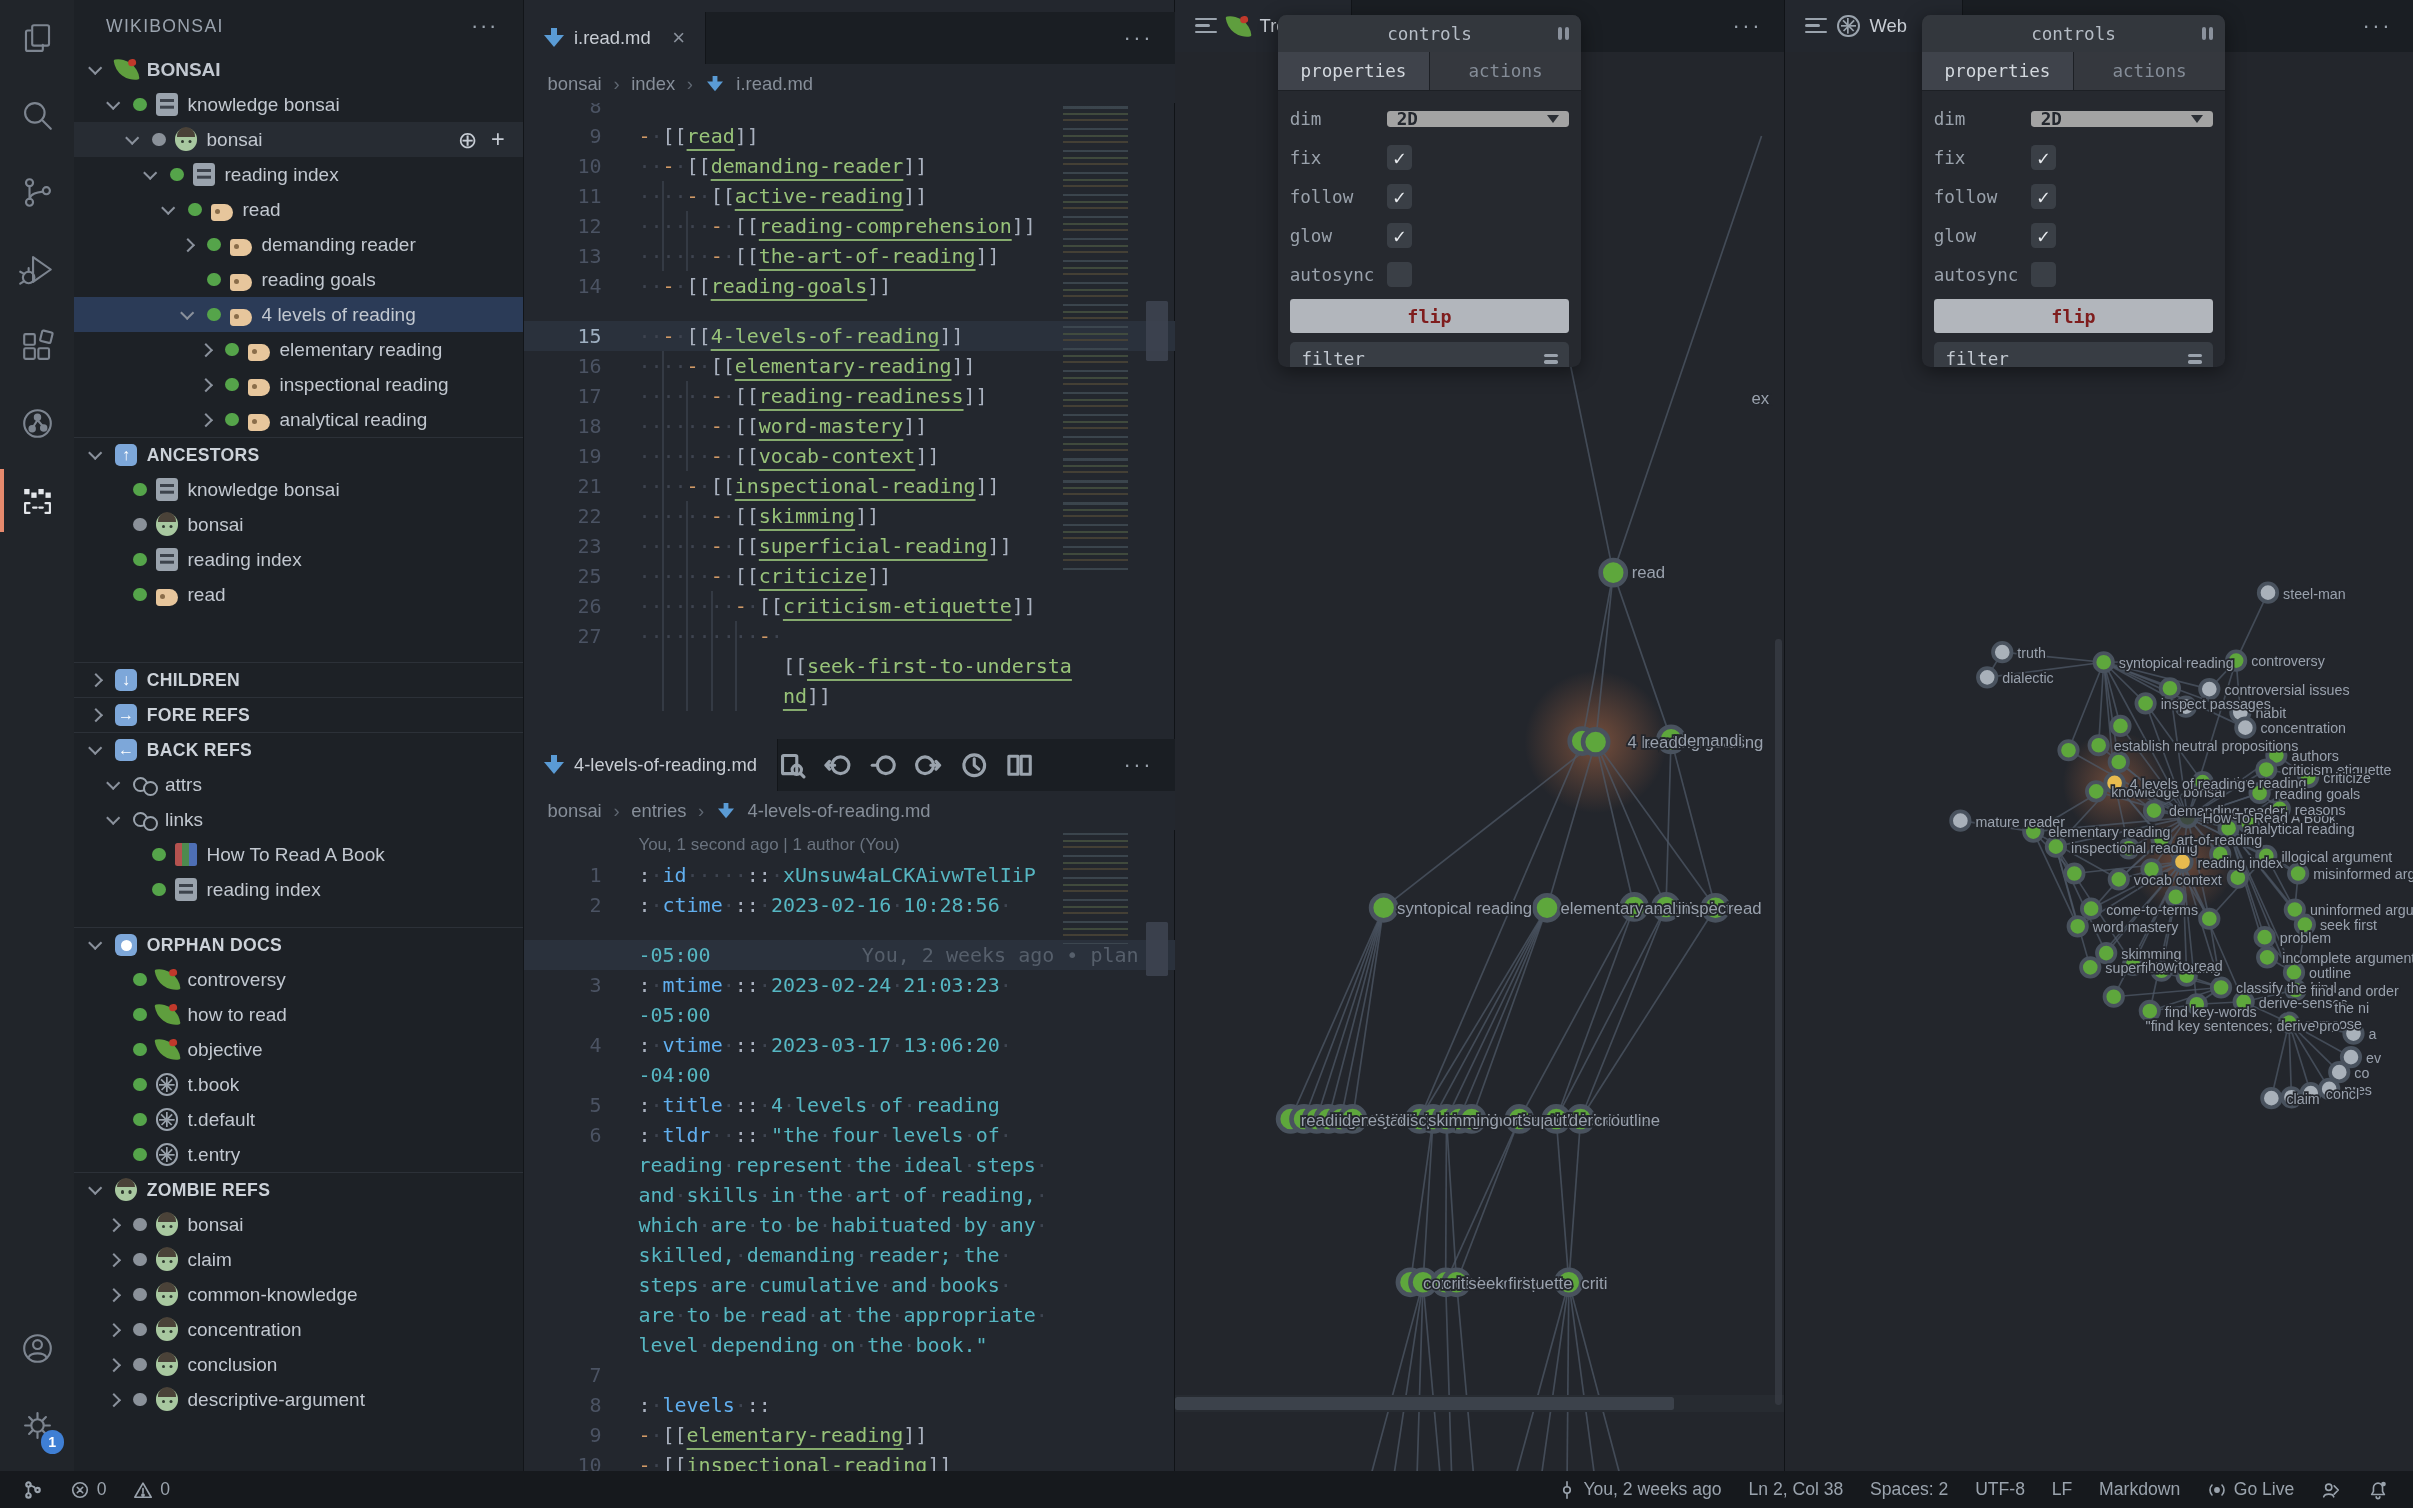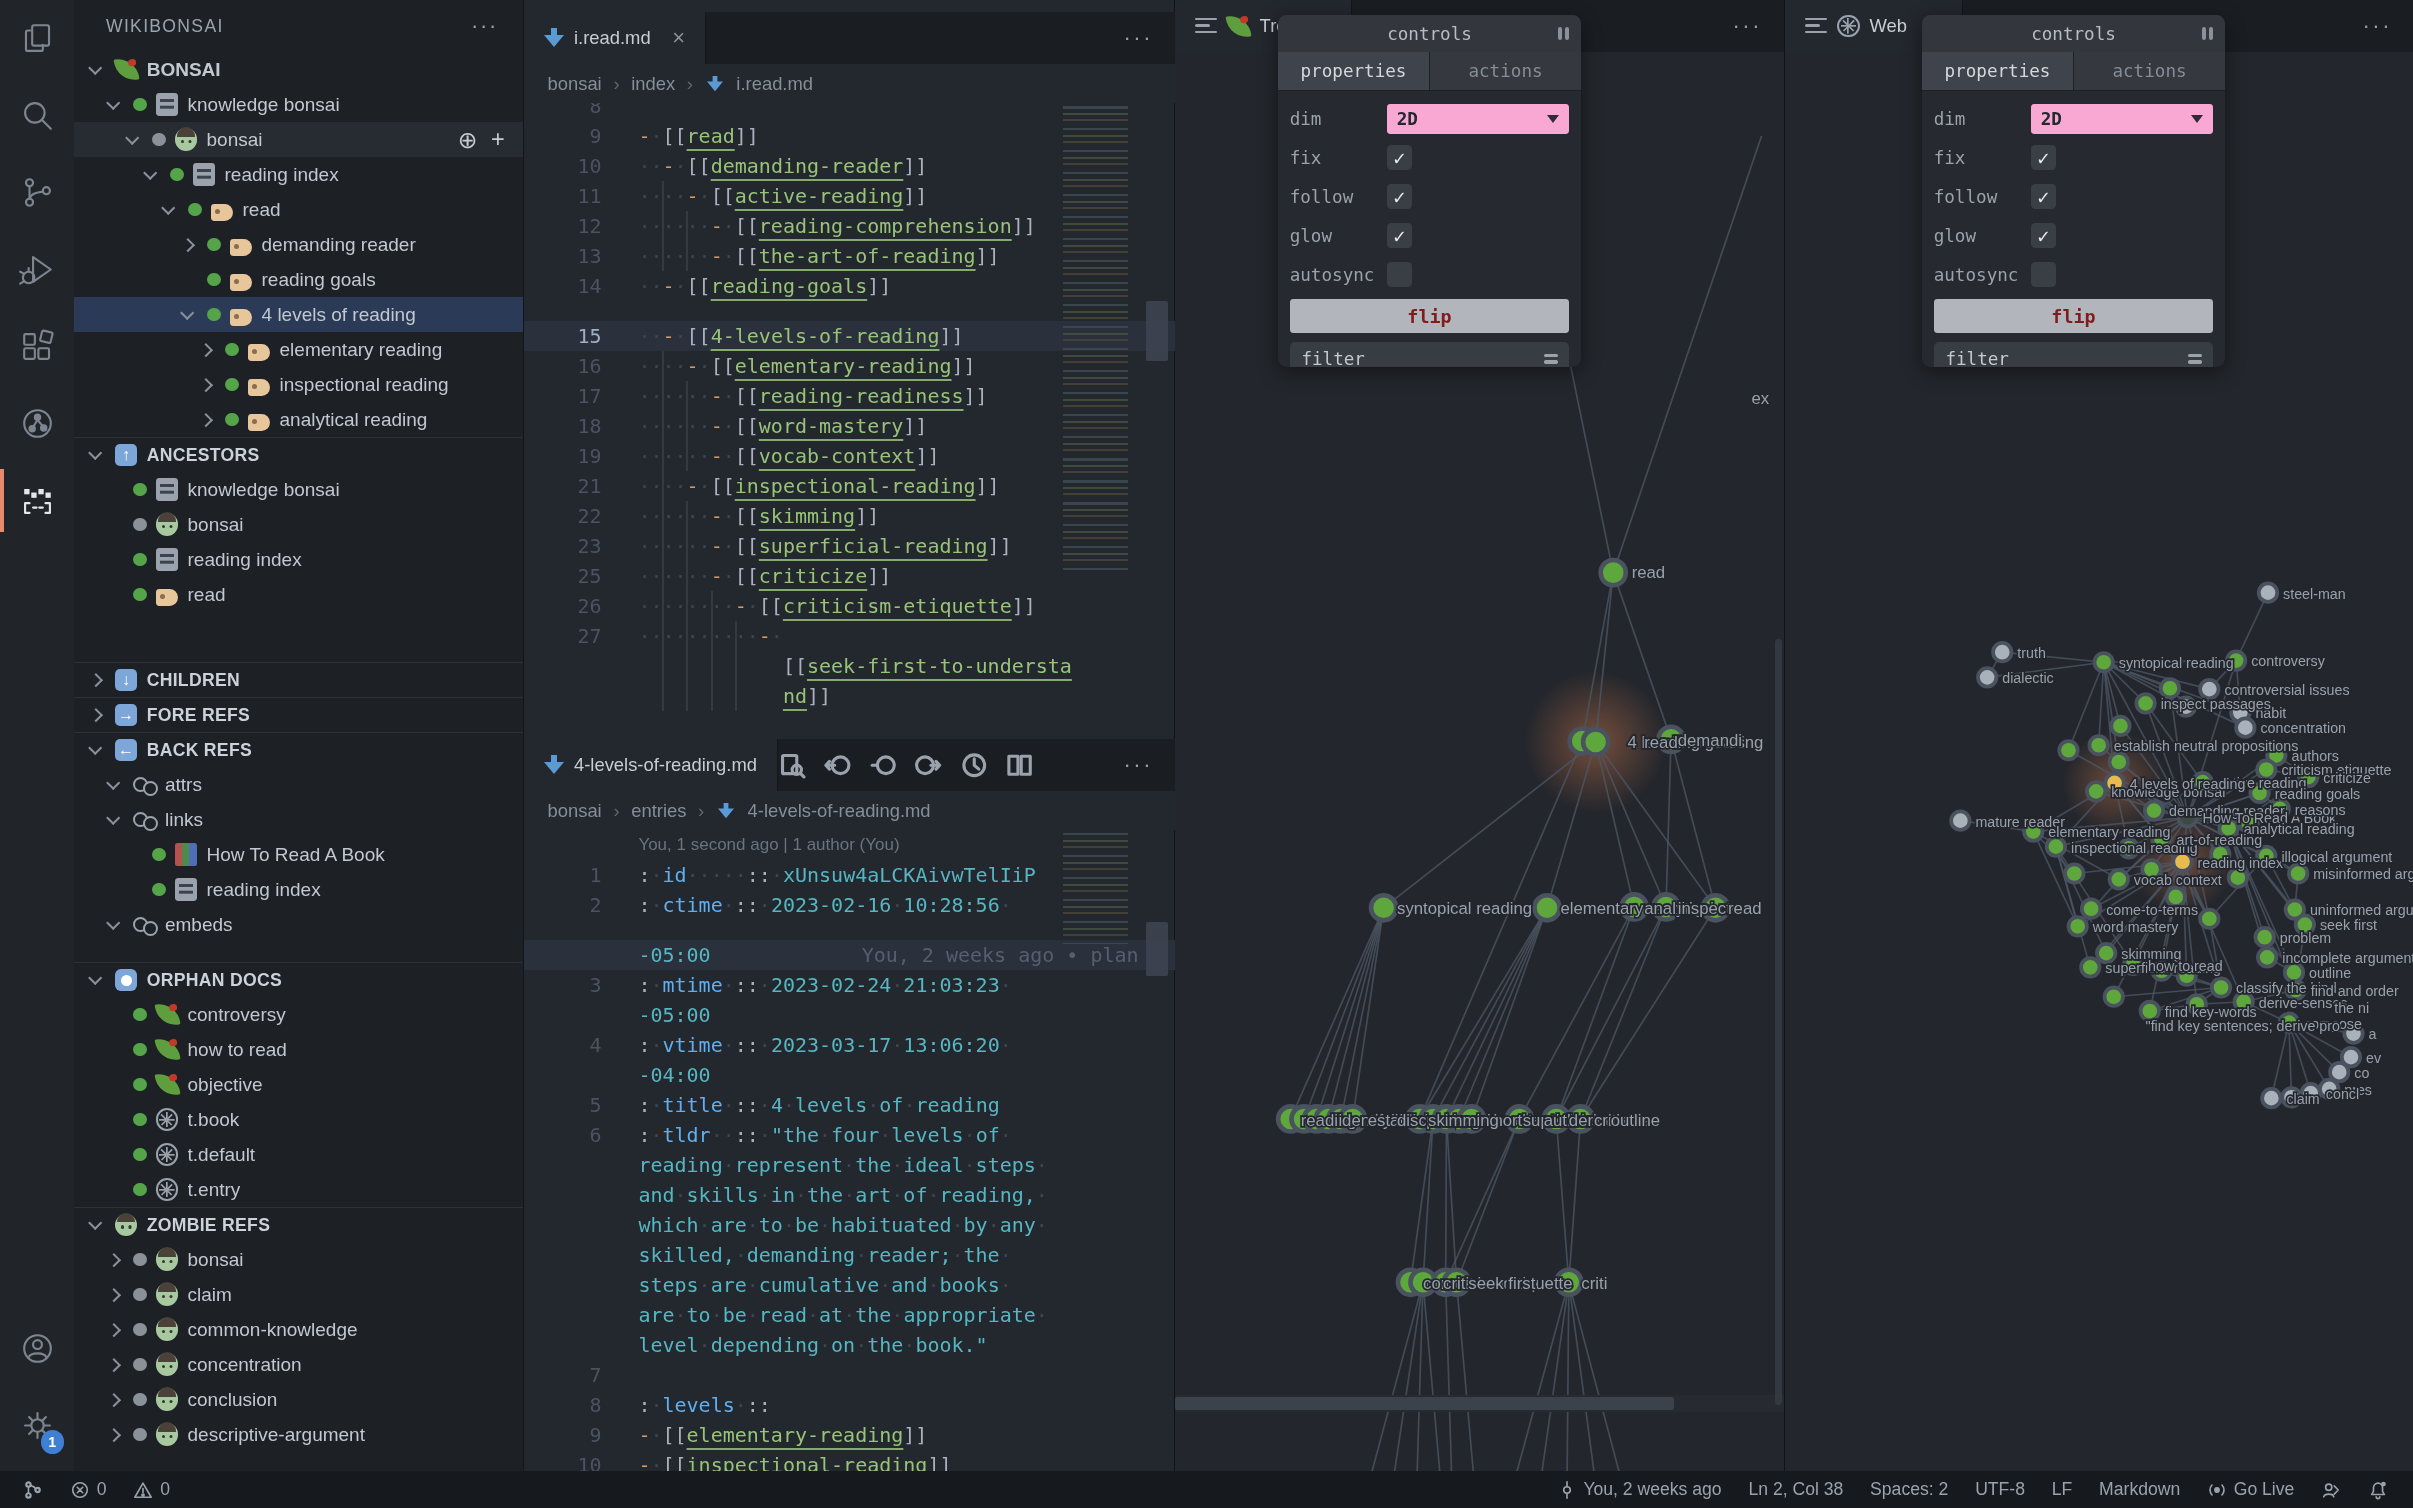--- a/index.html
+++ b/index.html
@@ -124,21 +124,21 @@
     color:#b6bdc6;font-size:17.6px;}
   .pauseic{position:absolute;right:11.7px;top:11.7px;display:flex;gap:3.4px;}
   .pauseic i{width:4.2px;height:13.4px;background:#8a919c;border-radius:2.5px;}
   .ctabs{height:39px;display:flex;background:#26292f;border-bottom:0.8px solid #1d2025;}
   .ctab{flex:1;display:flex;align-items:center;justify-content:center;font-size:17.6px;color:#858d98;background:#35383e;}
   .ctab.active{background:#3f434b;color:#d3d8de;}
   .ctab + .ctab{border-left:1.7px solid #1d2025;}
   .cbody{padding:8.4px 11.7px 0 11.7px;}
   .cfield{display:flex;align-items:center;height:39px;}
   .clabel{width:97px;color:#9aa2ac;font-size:17.6px;}
-  .cselect{flex:1;height:30px;background:#f9a8d4;border-radius:3.4px;display:flex;align-items:center;
+  .cselect{flex:1;height:16px;background:#a3a3a3;border-radius:3.4px;display:flex;align-items:center;
     color:#23272e;font-size:17.6px;font-weight:bold;padding:0 10px;}
   .caret{margin-left:auto;width:0;height:0;border-left:6.7px solid transparent;border-right:6.7px solid transparent;border-top:8.4px solid #2a2e34;}
   .ccheck{width:25px;height:25px;background:#3a3f46;border-radius:4.2px;color:#e8ebef;font-size:20px;
     display:flex;align-items:center;justify-content:center;}
   .ccheck.un{color:transparent;}
   .cbtn{height:34px;margin:5px 0 8.4px 0;background:#b2b6bc;border-radius:3.4px;color:#7f1d1d;
     font-size:18.4px;font-weight:bold;display:flex;align-items:center;justify-content:center;}
   .cfilter{height:34px;background:#383d44;border-radius:5px;display:flex;align-items:center;
     padding:0 11.7px;color:#c3c9d1;font-size:17.6px;}
   .filic{margin-left:auto;display:flex;flex-direction:column;gap:3.4px;}
@@ -366,25 +366,20 @@
           <span class="chev"></span>
           <span class="dot green"></span>
           <span class="ic ic-books"></span>
           <span class="lbl">How To Read A Book</span>
         </div>
         <div class="srow" style="padding-left: 49px;">
           <span class="chev"></span>
           <span class="dot green"></span>
           <span class="ic ic-cab"></span>
           <span class="lbl">reading index</span>
-        </div>
-        <div class="srow" style="padding-left: 30px;">
-          <span class="chev down"></span>
-          <span class="ic ic-ref"></span>
-          <span class="lbl">embeds</span>
         </div>
         <div class="srow-spacer" style="height: 20px;"></div>
         <div class="srow shead" style="padding-left: 11.7px;">
           <span class="chev down"></span>
           <span class="ic ic-orphan"></span>
           <span class="lbl">ORPHAN DOCS</span>
         </div>
         <div class="srow" style="padding-left: 30px;">
           <span class="chev"></span>
           <span class="dot green"></span>

